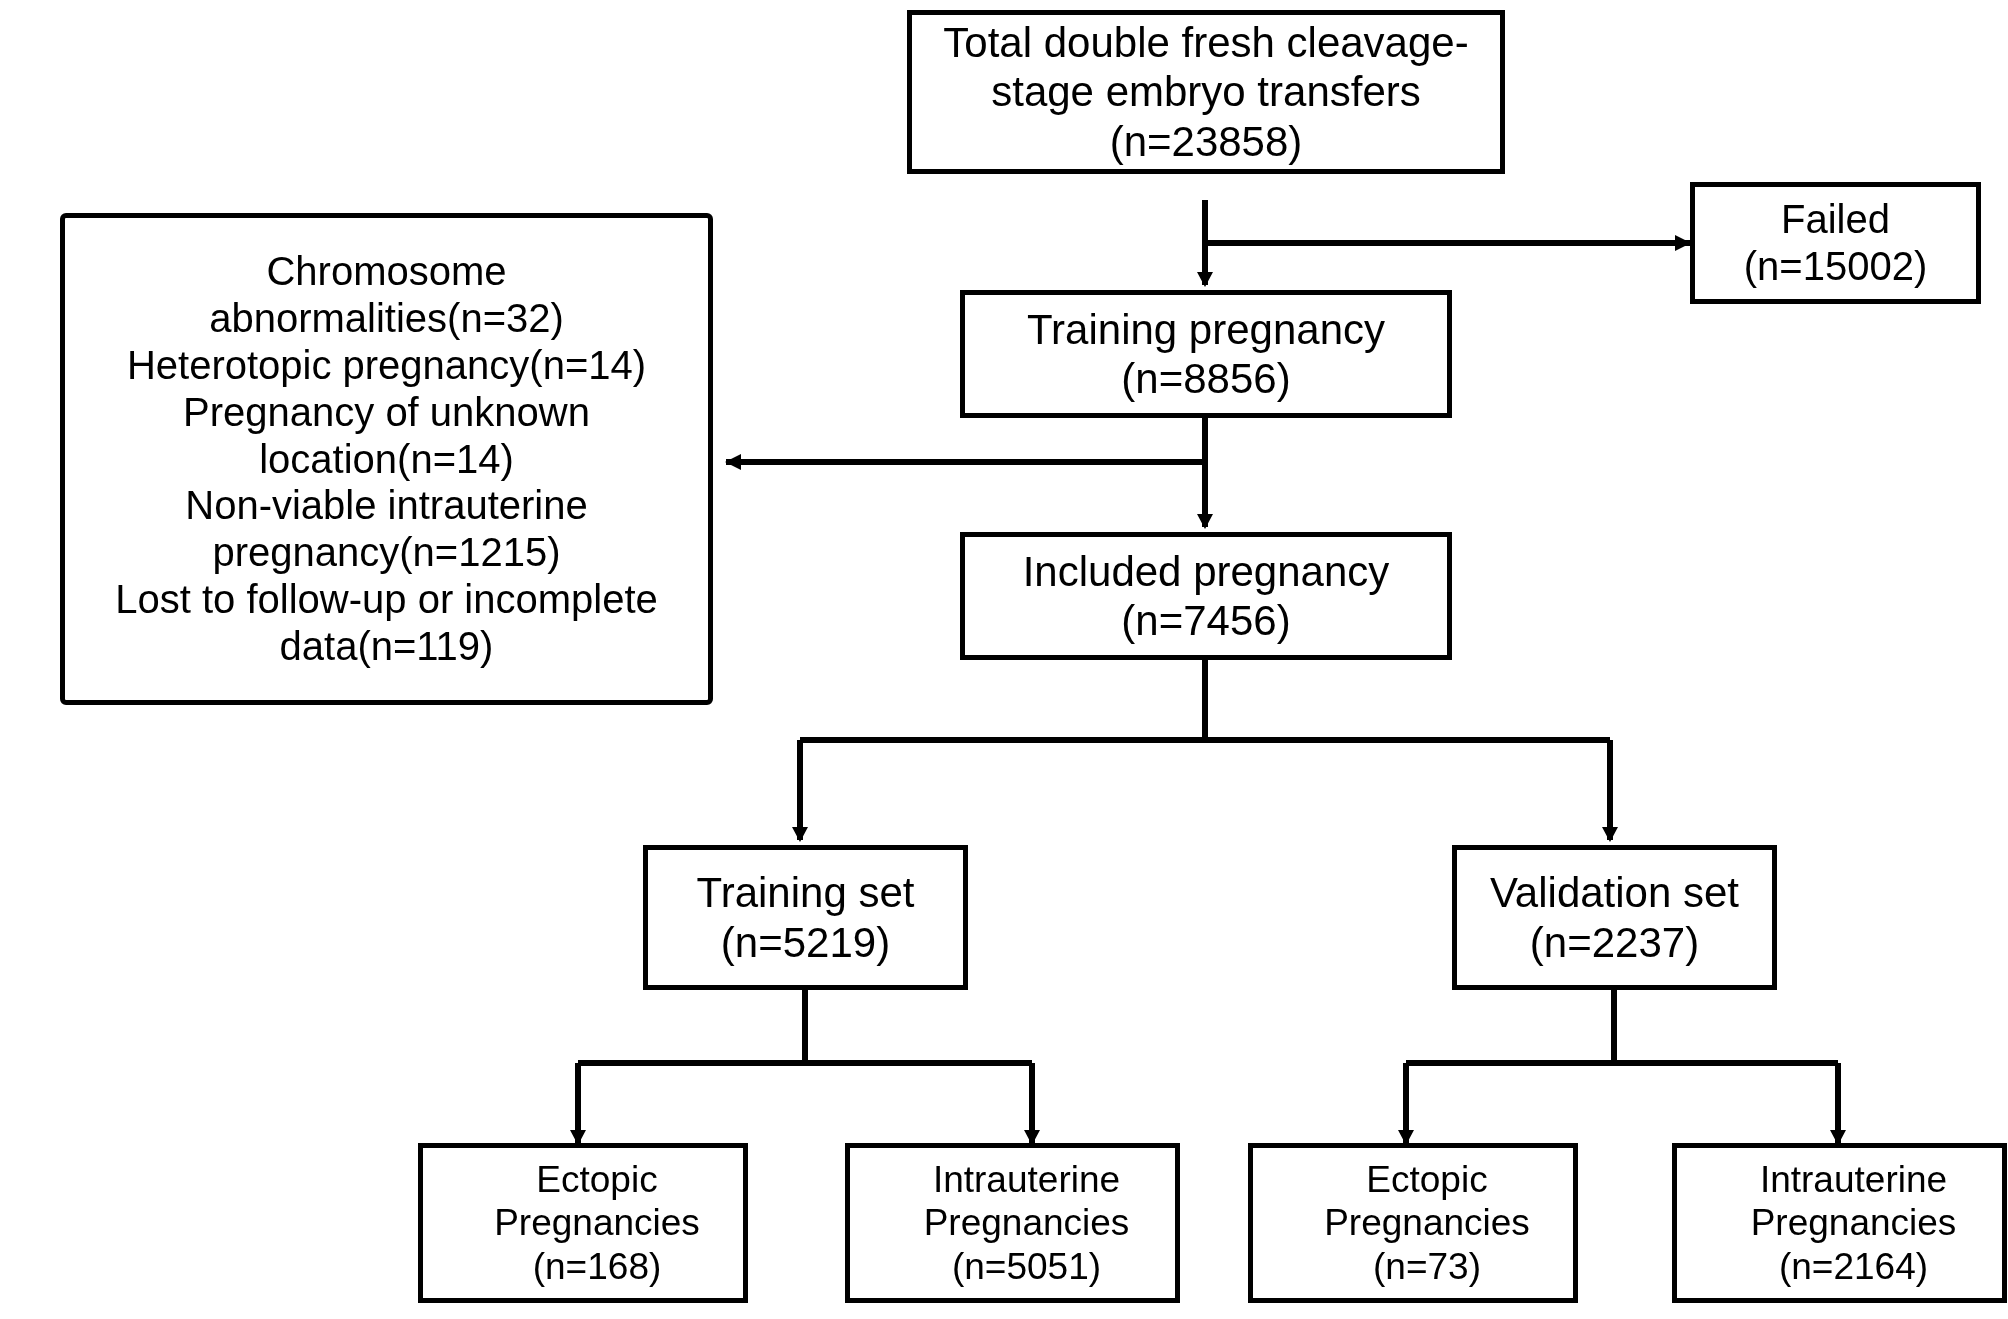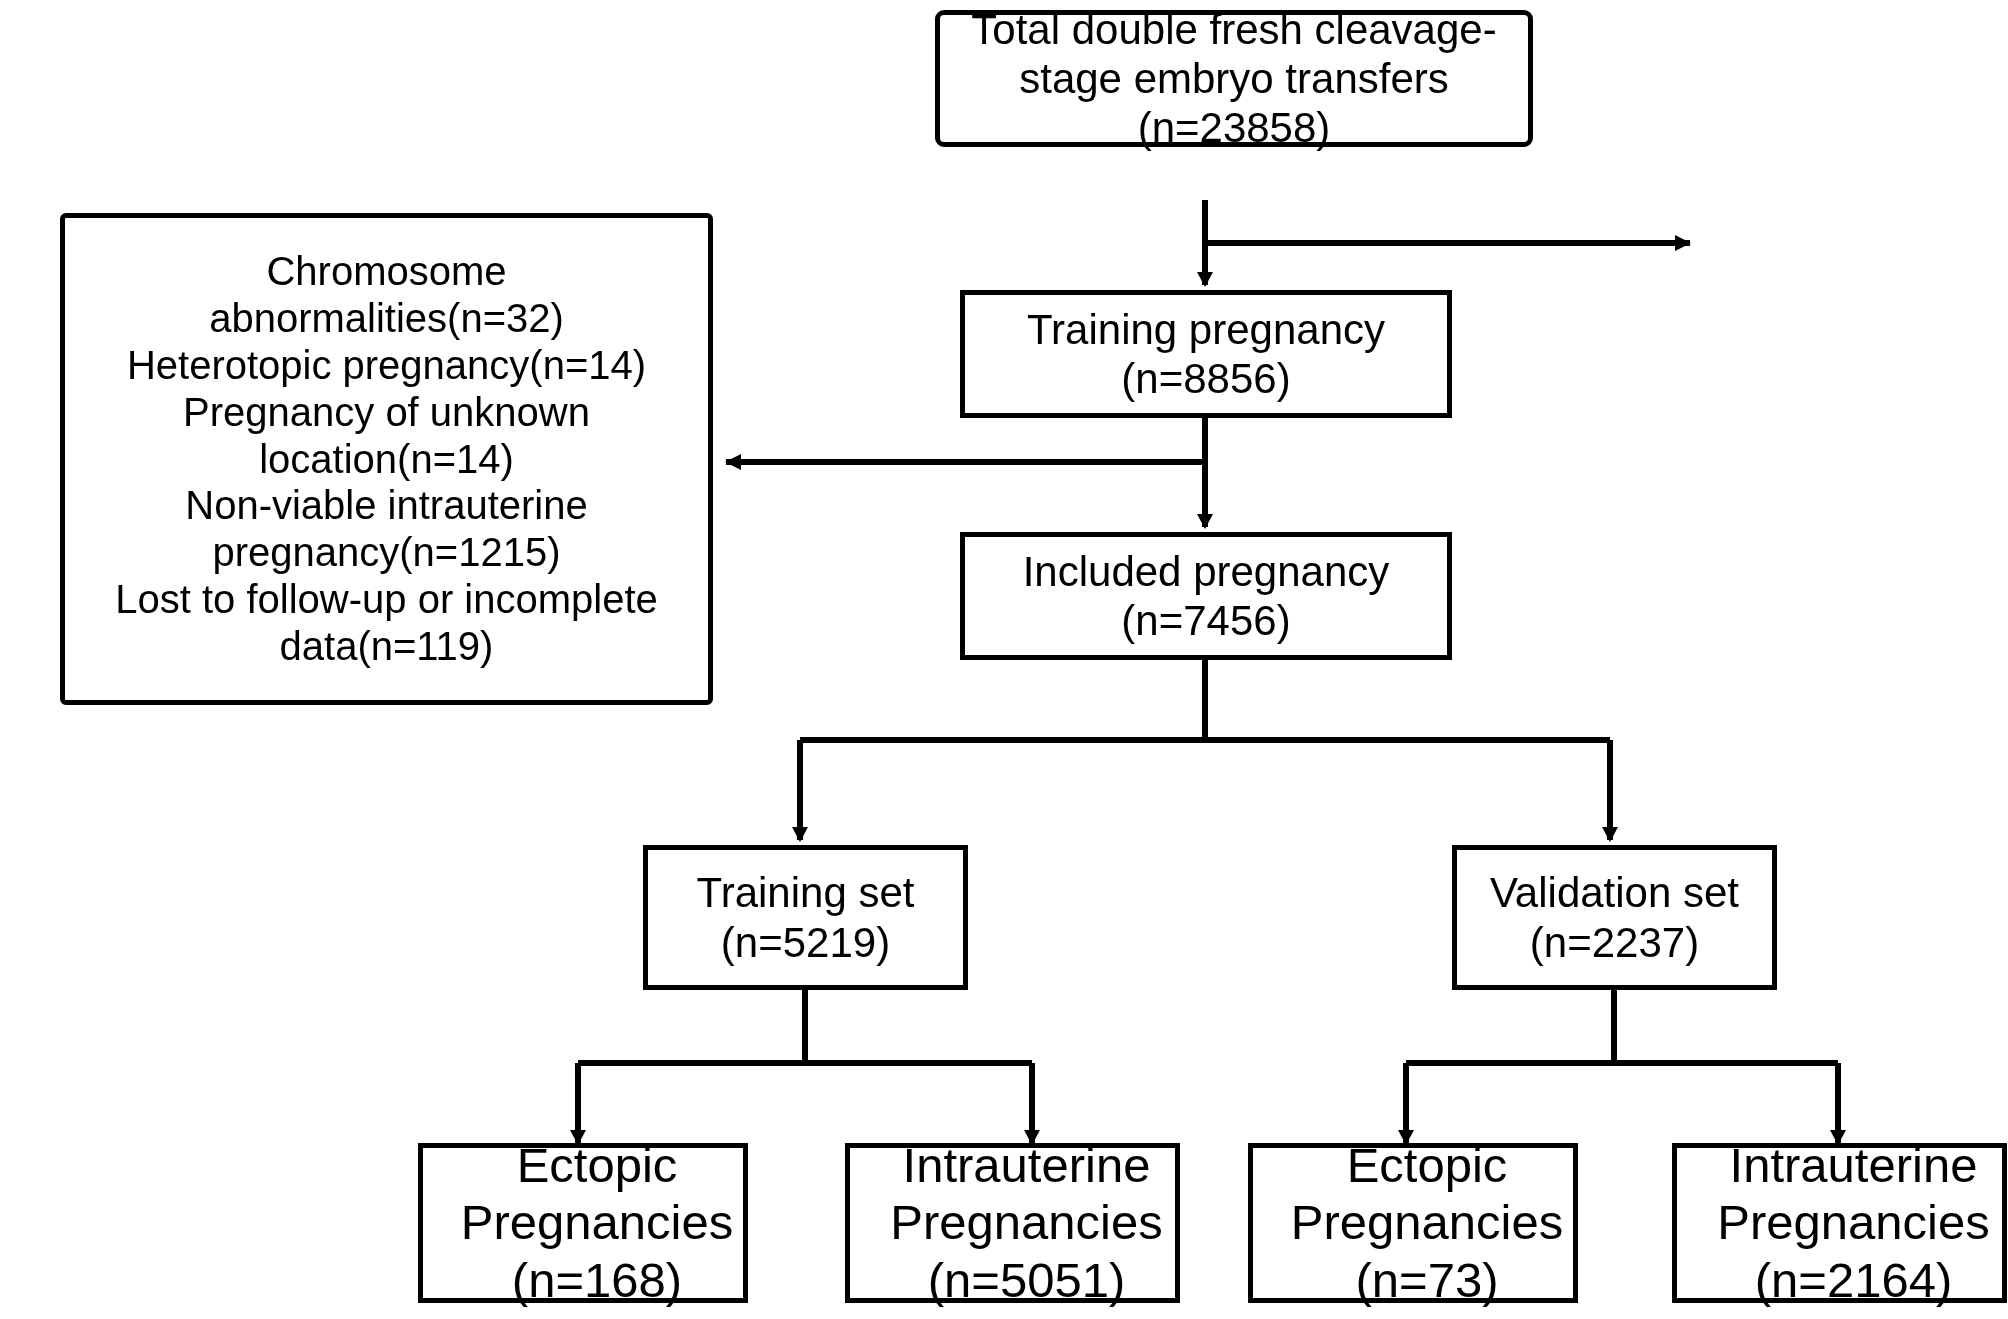--- a/index.html
+++ b/index.html
@@ -40,21 +40,21 @@
     line-height: 1.17;
     z-index: 2;
     padding: 2px 8px;
   }
   .node .line {
     display: block;
     white-space: nowrap;
   }
   .fs-42 { font-size: 42px; }
   .fs-40 { font-size: 40px; }
-  .fs-38 { font-size: 49px; padding-left: 36px; }
+  .fs-38 { font-size: 37px; padding-left: 36px; }
 </style>
 </head>
 <body>
 
 <div id="canvas">
 
   <svg id="wires" viewBox="0 0 2008 1319" width="2008" height="1319" xmlns="http://www.w3.org/2000/svg">
     <defs>
       <marker id="arrowDown" markerWidth="16" markerHeight="16" refX="8" refY="13" orient="0" markerUnits="userSpaceOnUse">
         <path d="M0,0 L16,0 L8,15 Z" fill="#000000"></path>
@@ -87,26 +87,30 @@
       <path d="M578,1063 L578,1143" marker-end="url(#arrowDown)"></path>
       <path d="M1032,1063 L1032,1143" marker-end="url(#arrowDown)"></path>
 
       <path d="M1614,990 L1614,1063"></path>
       <path d="M1406,1063 L1838,1063"></path>
       <path d="M1406,1063 L1406,1143" marker-end="url(#arrowDown)"></path>
       <path d="M1838,1063 L1838,1143" marker-end="url(#arrowDown)"></path>
     </g>
   </svg>
 
-  <div class="node fs-42" style="left:935px; top:10px; width:598px; height:137px;border-radius:9px;">
+  <div class="node fs-42" style="left:907px; top:10px; width:598px; height:164px;">
     <span class="line">Total double fresh cleavage-</span>
     <span class="line">stage embryo transfers</span>
     <span class="line">(n=23858)</span>
   </div>
 
+  <div class="node fs-40" style="left:1690px; top:182px; width:291px; height:122px;">
+    <span class="line">Failed</span>
+    <span class="line">(n=15002)</span>
+  </div>
 
   <div class="node fs-40" style="left:60px; top:213px; width:653px; height:492px;border-radius:6px;">
     <span class="line">Chromosome</span>
     <span class="line">abnormalities(n=32)</span>
     <span class="line">Heterotopic pregnancy(n=14)</span>
     <span class="line">Pregnancy of unknown</span>
     <span class="line">location(n=14)</span>
     <span class="line">Non-viable intrauterine</span>
     <span class="line">pregnancy(n=1215)</span>
     <span class="line">Lost to follow-up or incomplete</span>

